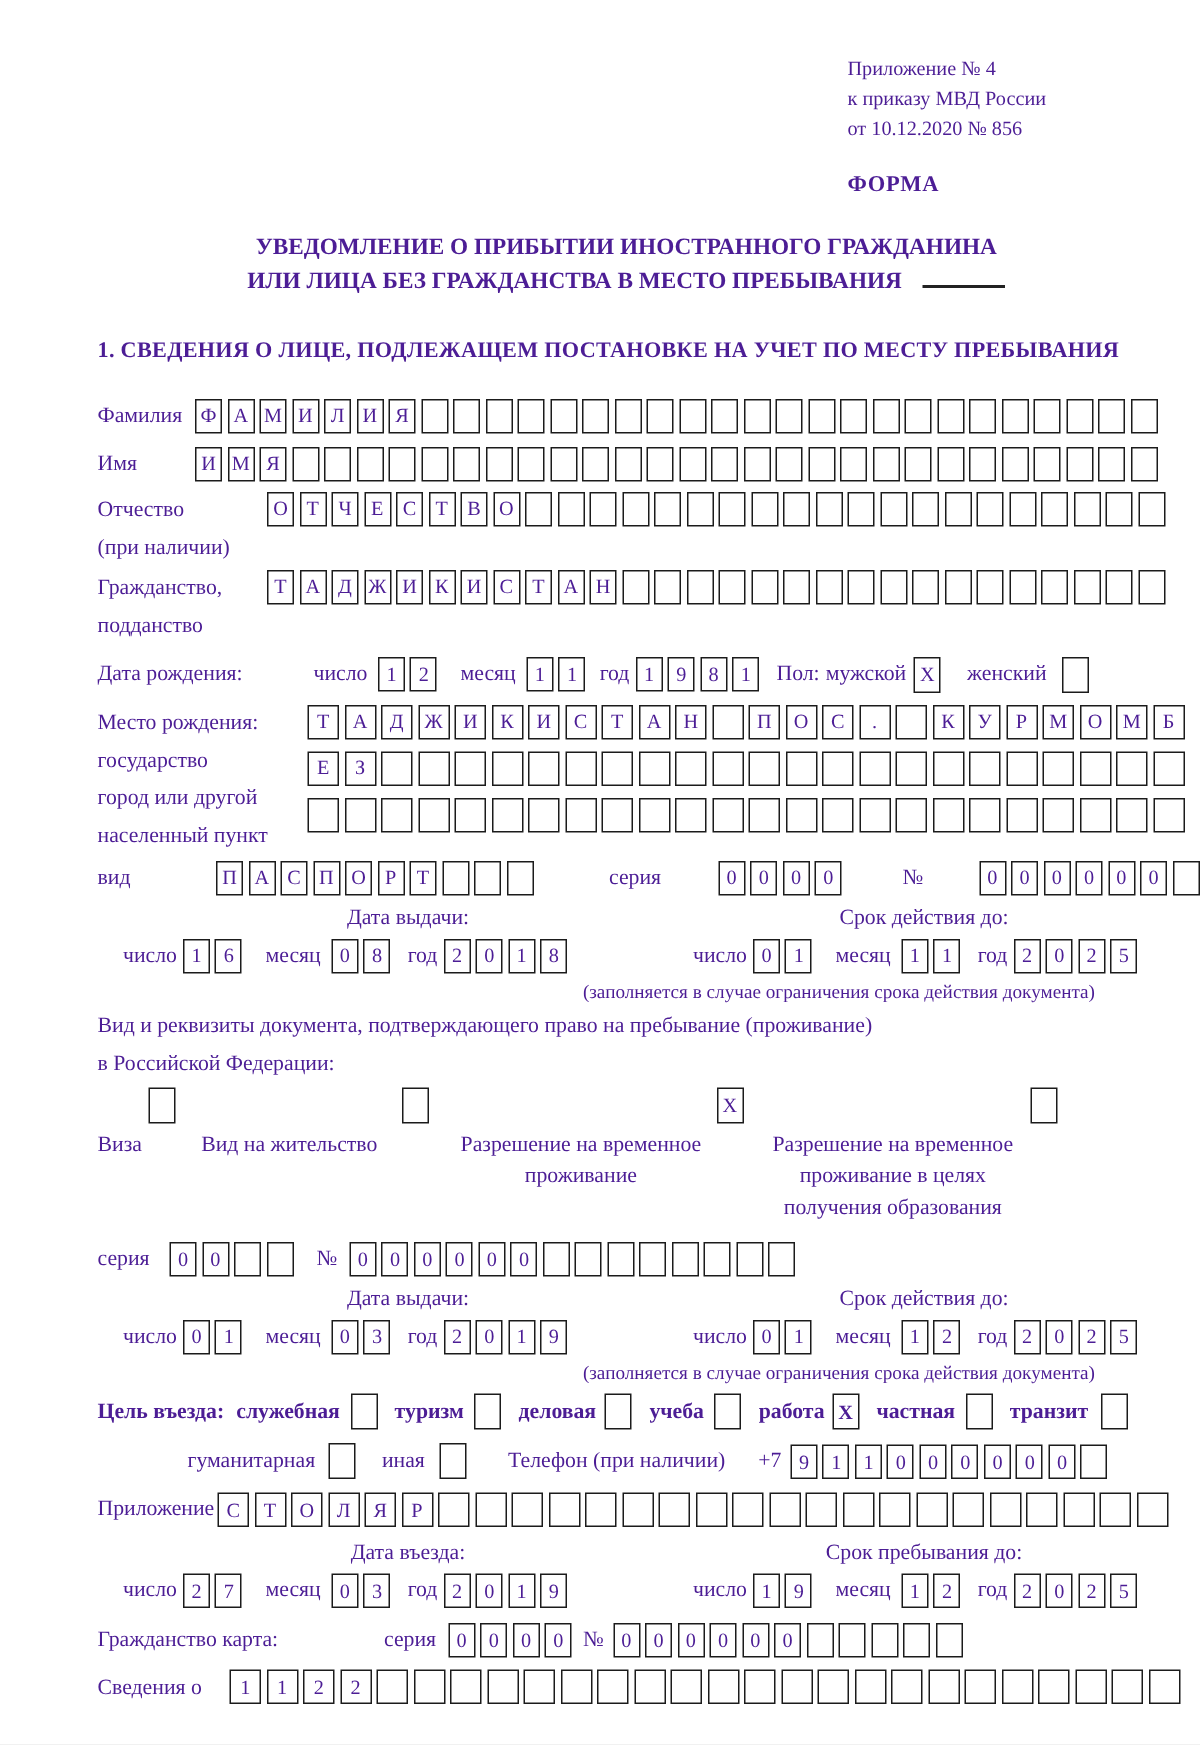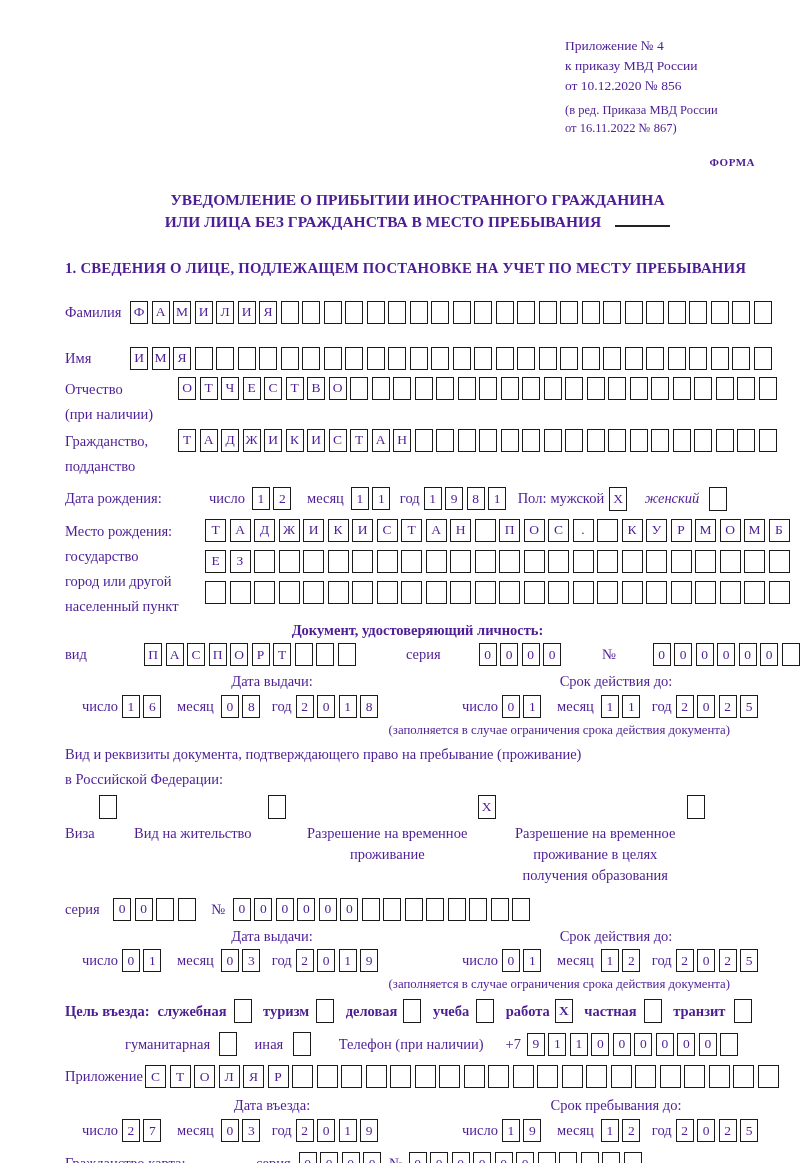--- a/index.html
+++ b/index.html
@@ -3,22 +3,22 @@
 <meta charset="utf-8">
 <style>
   html,body{margin:0;padding:0;background:#e8e8e8;}
   .sheet{
     position:relative;width:800px;height:1163px;background:#ffffff;color:#4c1d95;
     font-family:"Liberation Serif","DejaVu Serif",serif;font-size:14.5px;line-height:1.3;
     box-sizing:border-box;padding:36px 30px 10px 65px;overflow:hidden;margin:0 auto;
   }
   .hdr{width:190px;margin-left:auto;margin-right:15px;font-size:13.5px;line-height:20px;}
   .hdr .sm{font-size:12.5px;line-height:18px;margin-top:5px;}
-  .forma{width:190px;margin-left:auto;margin-right:15px;text-align:right;font-weight:bold;
-    font-size:11px;margin-top:18px;letter-spacing:.5px;}
+  .forma{width:190px;margin-left:auto;margin-right:15px;font-weight:bold;
+    font-size:15px;margin-top:18px;letter-spacing:.5px;}
   .title{text-align:center;font-weight:bold;font-size:15.5px;margin-top:20px;line-height:22px;}
   .title .blank{display:inline-block;width:55px;border-bottom:2px solid #222;height:14px;margin-left:14px;}
   .sect{font-weight:bold;font-size:14.8px;margin-top:26px;letter-spacing:.2px;}
   .frow{display:flex;align-items:center;}
   .fstart{align-items:flex-start;}
   .lab{flex:0 0 auto;}
   .cells{display:inline-flex;align-items:center;flex:0 0 auto;}
   .cell{box-sizing:border-box;flex:0 0 auto;width:18px;height:23px;border:1.6px solid #1b1b1b;
     margin-right:3.5px;display:inline-flex;align-items:center;justify-content:center;
     font-size:13.5px;line-height:1;background:#fff;}
@@ -38,24 +38,20 @@
 </style>
 </head>
 <body>
 
 <div class="sheet">
 
   <div class="hdr">
     <div>Приложение № 4</div>
     <div>к приказу МВД России</div>
     <div>от 10.12.2020 № 856</div>
-    <div class="sm">
-      <div>(в ред. Приказа МВД России</div>
-      <div>от 16.11.2022 № 867)</div>
-    </div>
   </div>
   <div class="forma">ФОРМА</div>
 
   <div class="title">
     <div>УВЕДОМЛЕНИЕ О ПРИБЫТИИ ИНОСТРАННОГО ГРАЖДАНИНА</div>
     <div>
       <span>ИЛИ ЛИЦА БЕЗ ГРАЖДАНСТВА В МЕСТО ПРЕБЫВАНИЯ</span><span class="blank"></span>
     </div>
   </div>
 
@@ -90,21 +86,21 @@
         <span class="cell"></span>
         <span class="cell"></span>
         <span class="cell"></span>
         <span class="cell"></span>
         <span class="cell"></span>
         <span class="cell"></span>
         <span class="cell"></span>
       </span>
   </div>
 
-  <div class="frow" style="margin-top:23px;">
+  <div class="frow" style="margin-top:9px;">
     <span class="lab" style="width:65px;">Имя</span>
     <span class="cells">
         <span class="cell">И</span>
         <span class="cell">М</span>
         <span class="cell">Я</span>
         <span class="cell"></span>
         <span class="cell"></span>
         <span class="cell"></span>
         <span class="cell"></span>
         <span class="cell"></span>
@@ -224,21 +220,21 @@
         <span class="cell">1</span>
         <span class="cell">9</span>
         <span class="cell">8</span>
         <span class="cell">1</span>
       </span>
     <span class="gap-s">Пол:</span>
     <span style="margin:0 5px 0 4px;">мужской</span>
     <span class="cells cb">
         <span class="cell">X</span>
       </span>
-    <span class="gap-m" style="margin-right:10px;font-style:italic;">женский</span>
+    <span class="gap-m" style="margin-right:10px;">женский</span>
     <span class="cells cb">
         <span class="cell"></span>
       </span>
   </div>
 
   <div class="frow fstart" style="margin-top:8px;">
     <span class="lab lab-lines" style="width:140px;">
       <div>Место рождения:</div>
       <div>государство</div>
       <div>город или другой</div>
@@ -325,21 +321,20 @@
             <span class="cell"></span>
             <span class="cell"></span>
             <span class="cell"></span>
             <span class="cell"></span>
             <span class="cell"></span>
           </span>
         </span>
     </span>
   </div>
 
-  <div class="center-bold" style="margin-top:2px;">Документ, удостоверяющий личность:</div>
   <div class="frow" style="margin-top:4px;gap:31px;">
     <span class="lab" style="width:48px;">вид</span>
     <span class="cells">
         <span class="cell">П</span>
         <span class="cell">А</span>
         <span class="cell">С</span>
         <span class="cell">П</span>
         <span class="cell">О</span>
         <span class="cell">Р</span>
         <span class="cell">Т</span>

